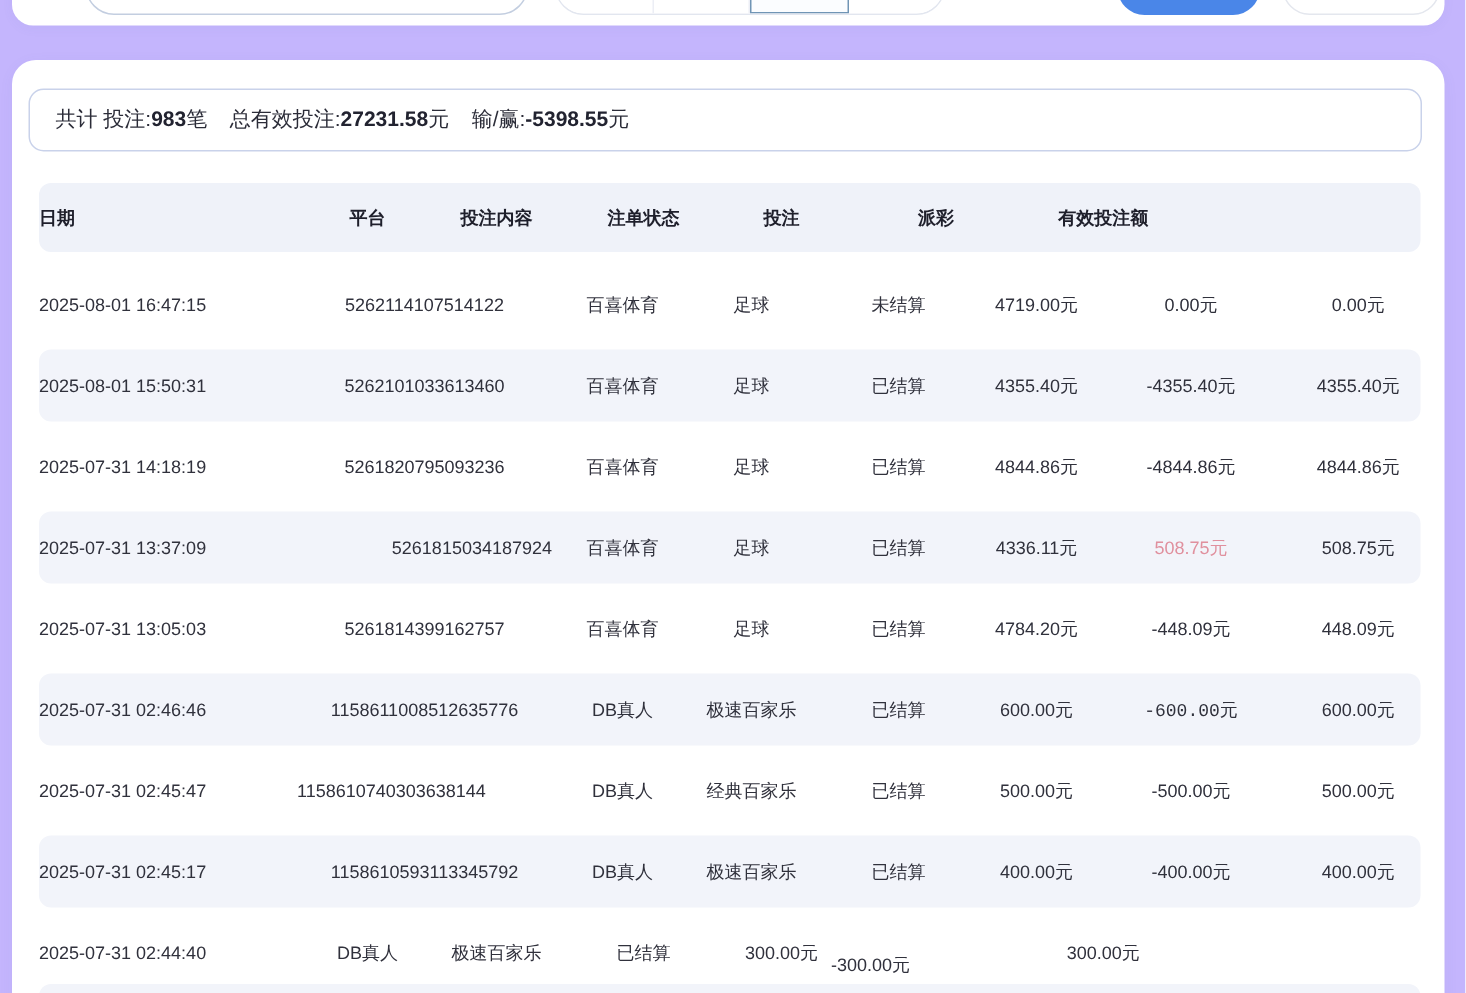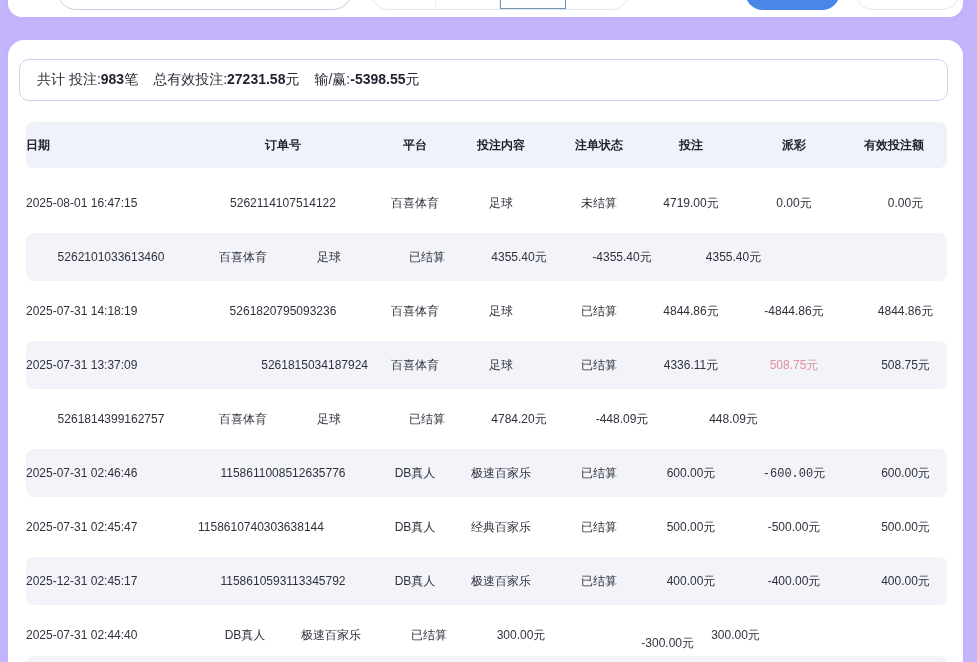--- a/index.html
+++ b/index.html
@@ -88,40 +88,40 @@
 
     <div class="summary-box">
       <span class="sgroup"><span>共计 投注:</span><b>983</b><span>笔</span></span>
       <span class="sgroup"><span>总有效投注:</span><b>27231.58</b><span>元</span></span>
       <span class="sgroup"><span>输/赢:</span><b>-5398.55</b><span>元</span></span>
     </div>
 
     <div class="table">
       <div class="thead">
           <div class="cell" style="width: 172px; text-align: left;">日期</div>
-          <div class="cell" style="width: 170px; text-align: center;">订单号</div>
           <div class="cell" style="width: 94px; text-align: center;">平台</div>
           <div class="cell" style="width: 78px; text-align: center;">投注内容</div>
           <div class="cell" style="width: 118px; text-align: center;">注单状态</div>
           <div class="cell" style="width: 66px; text-align: center;">投注</div>
           <div class="cell" style="width: 140px; text-align: center;">派彩</div>
-          <div class="cell" style="width: 83px; ">有效投注额</div>
+          <div class="cell" style="width: 83px; text-align: center;">有效投注额</div>
         </div>
       <div class="tbody">
           <div class="row">
             <div class="cell" style="width: 172px; text-align: left;">2025-08-01 16:47:15</div>
             <div class="cell" style="width: 170px; text-align: center;">5262114107514122</div>
             <div class="cell" style="width: 94px; text-align: center;">百喜体育</div>
             <div class="cell" style="width: 78px; text-align: center;">足球</div>
             <div class="cell" style="width: 118px; text-align: center;">未结算</div>
             <div class="cell" style="width: 66px; text-align: center;">4719.00元</div>
             <div class="cell" style="width: 140px; text-align: center;">0.00元</div>
             <div class="cell" style="width: 83px; text-align: center;">0.00元</div>
           </div>
           <div class="row shaded">
+            <div class="cell" style="width: 172px; text-align: left;">2025-08-01 15:50:31</div>
             <div class="cell" style="width: 170px; text-align: center;">5262101033613460</div>
             <div class="cell" style="width: 94px; text-align: center;">百喜体育</div>
             <div class="cell" style="width: 78px; text-align: center;">足球</div>
             <div class="cell" style="width: 118px; text-align: center;">已结算</div>
             <div class="cell" style="width: 66px; text-align: center;">4355.40元</div>
             <div class="cell" style="width: 140px; text-align: center;">-4355.40元</div>
             <div class="cell" style="width: 83px; text-align: center;">4355.40元</div>
           </div>
           <div class="row">
             <div class="cell" style="width: 172px; text-align: left;">2025-07-31 14:18:19</div>
@@ -137,20 +137,21 @@
             <div class="cell" style="width: 172px; text-align: left;">2025-07-31 13:37:09</div>
             <div class="cell" style="width: 170px; text-align: right;">5261815034187924</div>
             <div class="cell" style="width: 94px; text-align: center;">百喜体育</div>
             <div class="cell" style="width: 78px; text-align: center;">足球</div>
             <div class="cell" style="width: 118px; text-align: center;">已结算</div>
             <div class="cell" style="width: 66px; text-align: center;">4336.11元</div>
             <div class="cell win" style="width: 140px; text-align: center;">508.75元</div>
             <div class="cell" style="width: 83px; text-align: center;">508.75元</div>
           </div>
           <div class="row">
+            <div class="cell" style="width: 172px; text-align: left;">2025-07-31 13:05:03</div>
             <div class="cell" style="width: 170px; text-align: center;">5261814399162757</div>
             <div class="cell" style="width: 94px; text-align: center;">百喜体育</div>
             <div class="cell" style="width: 78px; text-align: center;">足球</div>
             <div class="cell" style="width: 118px; text-align: center;">已结算</div>
             <div class="cell" style="width: 66px; text-align: center;">4784.20元</div>
             <div class="cell" style="width: 140px; text-align: center;">-448.09元</div>
             <div class="cell" style="width: 83px; text-align: center;">448.09元</div>
           </div>
           <div class="row shaded">
             <div class="cell" style="width: 172px; text-align: left;">2025-07-31 02:46:46</div>
@@ -166,36 +167,36 @@
             <div class="cell" style="width: 172px; text-align: left;">2025-07-31 02:45:47</div>
             <div class="cell" style="width: 170px; text-align: left;">1158610740303638144</div>
             <div class="cell" style="width: 94px; text-align: center;">DB真人</div>
             <div class="cell" style="width: 78px; text-align: center;">经典百家乐</div>
             <div class="cell" style="width: 118px; text-align: center;">已结算</div>
             <div class="cell" style="width: 66px; text-align: center;">500.00元</div>
             <div class="cell" style="width: 140px; text-align: center;">-500.00元</div>
             <div class="cell" style="width: 83px; text-align: center;">500.00元</div>
           </div>
           <div class="row shaded">
-            <div class="cell" style="width: 172px; text-align: left;">2025-12-31 02:45:17</div>
+            <div class="cell" style="width: 172px; text-align: left;">2025-07-31 02:45:17</div>
             <div class="cell" style="width: 170px; text-align: center;">1158610593113345792</div>
             <div class="cell" style="width: 94px; text-align: center;">DB真人</div>
             <div class="cell" style="width: 78px; text-align: center;">极速百家乐</div>
             <div class="cell" style="width: 118px; text-align: center;">已结算</div>
             <div class="cell" style="width: 66px; text-align: center;">400.00元</div>
             <div class="cell" style="width: 140px; text-align: center;">-400.00元</div>
             <div class="cell" style="width: 83px; text-align: center;">400.00元</div>
           </div>
           <div class="row">
             <div class="cell" style="width: 172px; text-align: left;">2025-07-31 02:44:40</div>
             <div class="cell" style="width: 94px; text-align: center;">DB真人</div>
             <div class="cell" style="width: 78px; text-align: center;">极速百家乐</div>
             <div class="cell" style="width: 118px; text-align: center;">已结算</div>
             <div class="cell" style="width: 66px; text-align: center;">300.00元</div>
-            <div class="cell" style="width: 140px; text-align: right; margin-top: 16px;">-300.00元</div>
+            <div class="cell" style="width: 140px; text-align: left; margin-top: 16px;">-300.00元</div>
             <div class="cell" style="width: 83px; text-align: center;">300.00元</div>
           </div>
         </div>
     </div>
 
     <div class="row-partial"></div>
   </div>
 
 </div>
 

